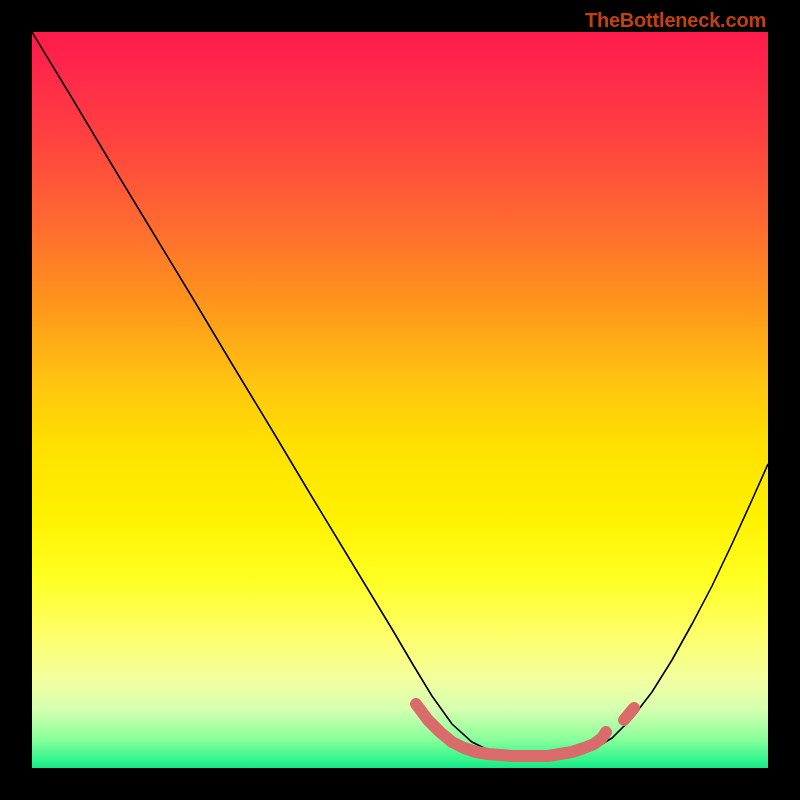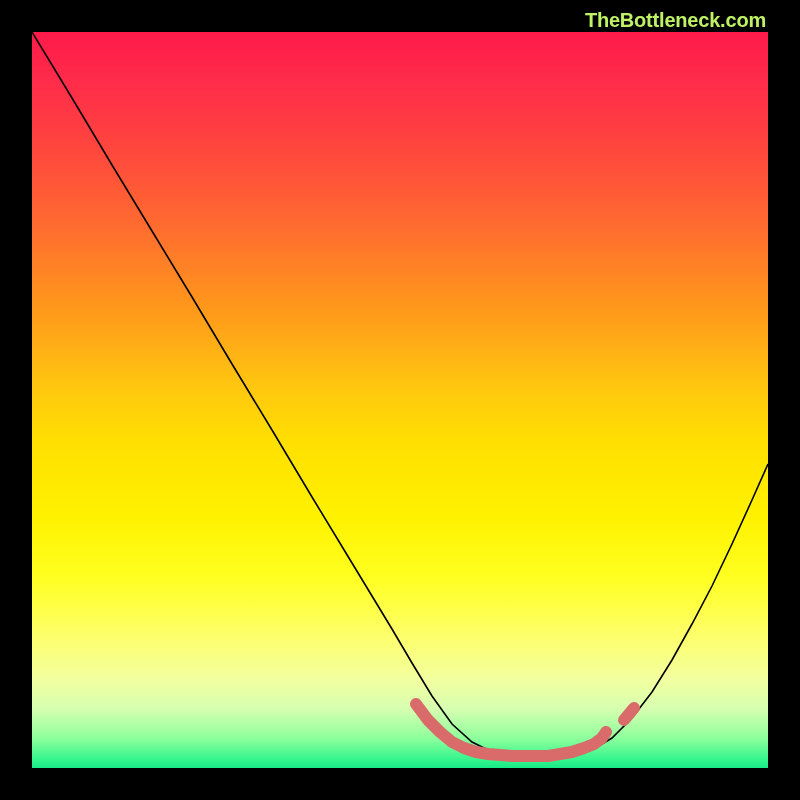--- a/index.html
+++ b/index.html
@@ -55,21 +55,21 @@
     width: 736px;
     height: 736px;
   }
   .watermark {
     position: absolute;
     top: 9px;
     right: 34px;
     font-family: Arial, Helvetica, sans-serif;
     font-size: 20px;
     font-weight: bold;
-    color: #bef264;
+    color: #c2410c;
     letter-spacing: -0.2px;
   }
 </style>
 </head>
 <body>
 
 <div class="frame"></div>
 
 <div class="plot-area">
   <div class="gradient-bg"></div>

